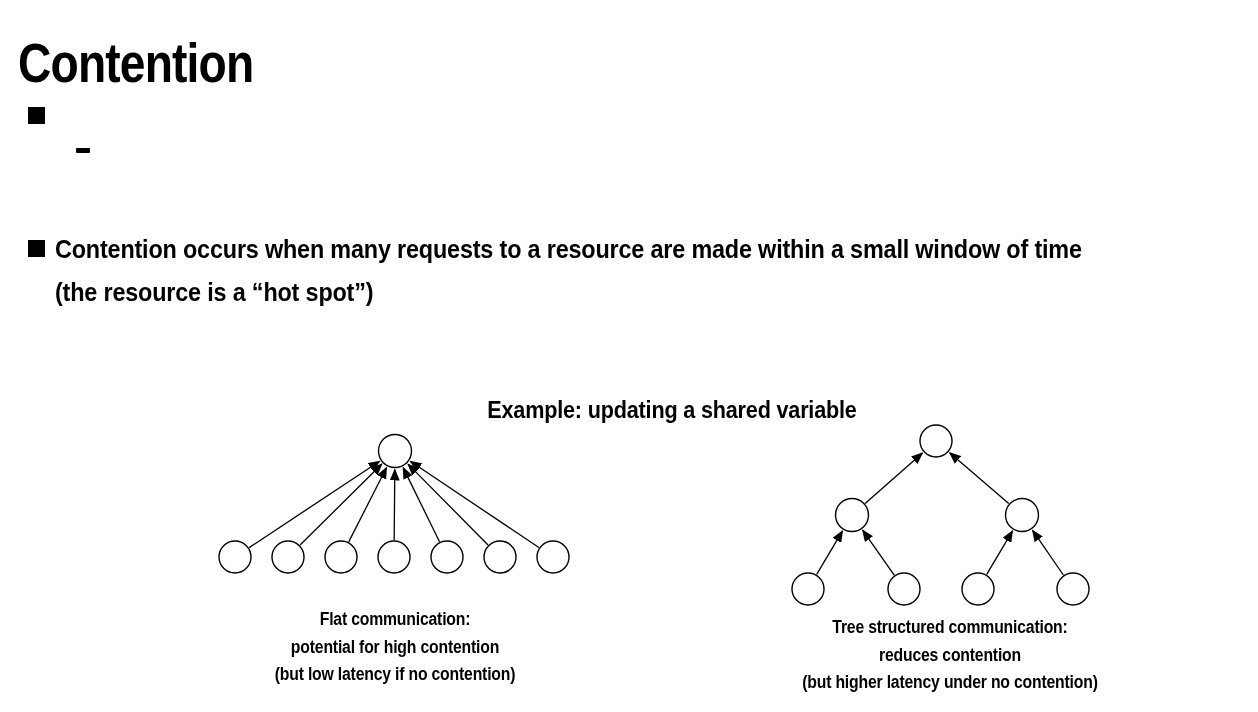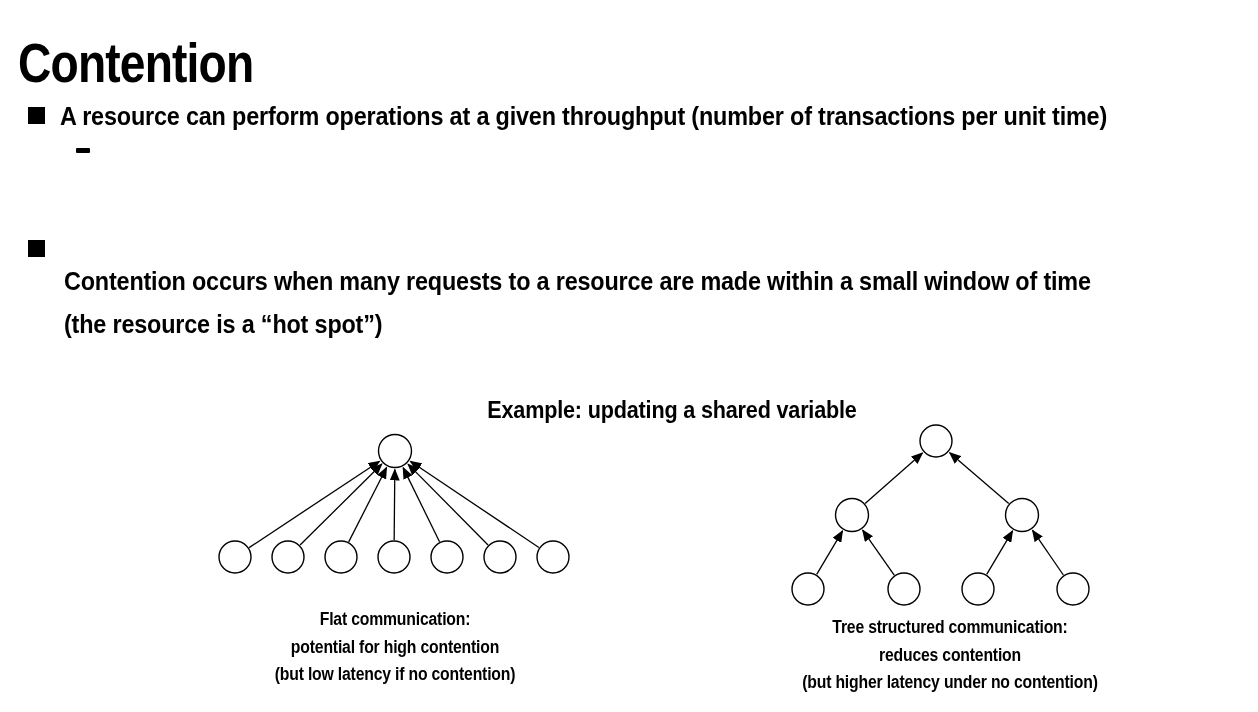--- a/index.html
+++ b/index.html
@@ -79,28 +79,25 @@
   .edge { stroke: #000000; stroke-width: 1.3px; }
 </style>
 </head>
 <body>
 
 <div class="slide">
 
   <h1 class="abs title">Contention</h1>
 
   <div class="abs sq" style="left:28px; top:107px;"></div>
-  <div class="abs" style="left:60px; top:95px;">
-    <div class="cond bullet-text">A resource can perform operations at a given throughput (number of transactions per unit time)</div>
-  </div>
 
   <div class="abs dash" style="left:76px; top:148px;"></div>
 
   <div class="abs sq" style="left:28px; top:240px;"></div>
-  <div class="abs" style="left:64px; top:228px;margin-top:32px;">
+  <div class="abs" style="left:55px; top:228px;">
     <div class="cond bullet-text">Contention occurs when many requests to a resource are made within a small window of time</div>
     <div class="cond bullet-text">(the resource is a “hot spot”)</div>
   </div>
 
   <div class="abs example cond-c">Example: updating a shared variable</div>
 
   <svg id="diagram-svg" width="1258" height="712" viewBox="0 0 1258 712">
     <defs>
       <marker id="arrow" markerUnits="userSpaceOnUse" markerWidth="12" markerHeight="10" refX="11" refY="5" orient="auto">
         <path d="M0,0 L12,5 L0,10 Z" fill="#000000"></path>

